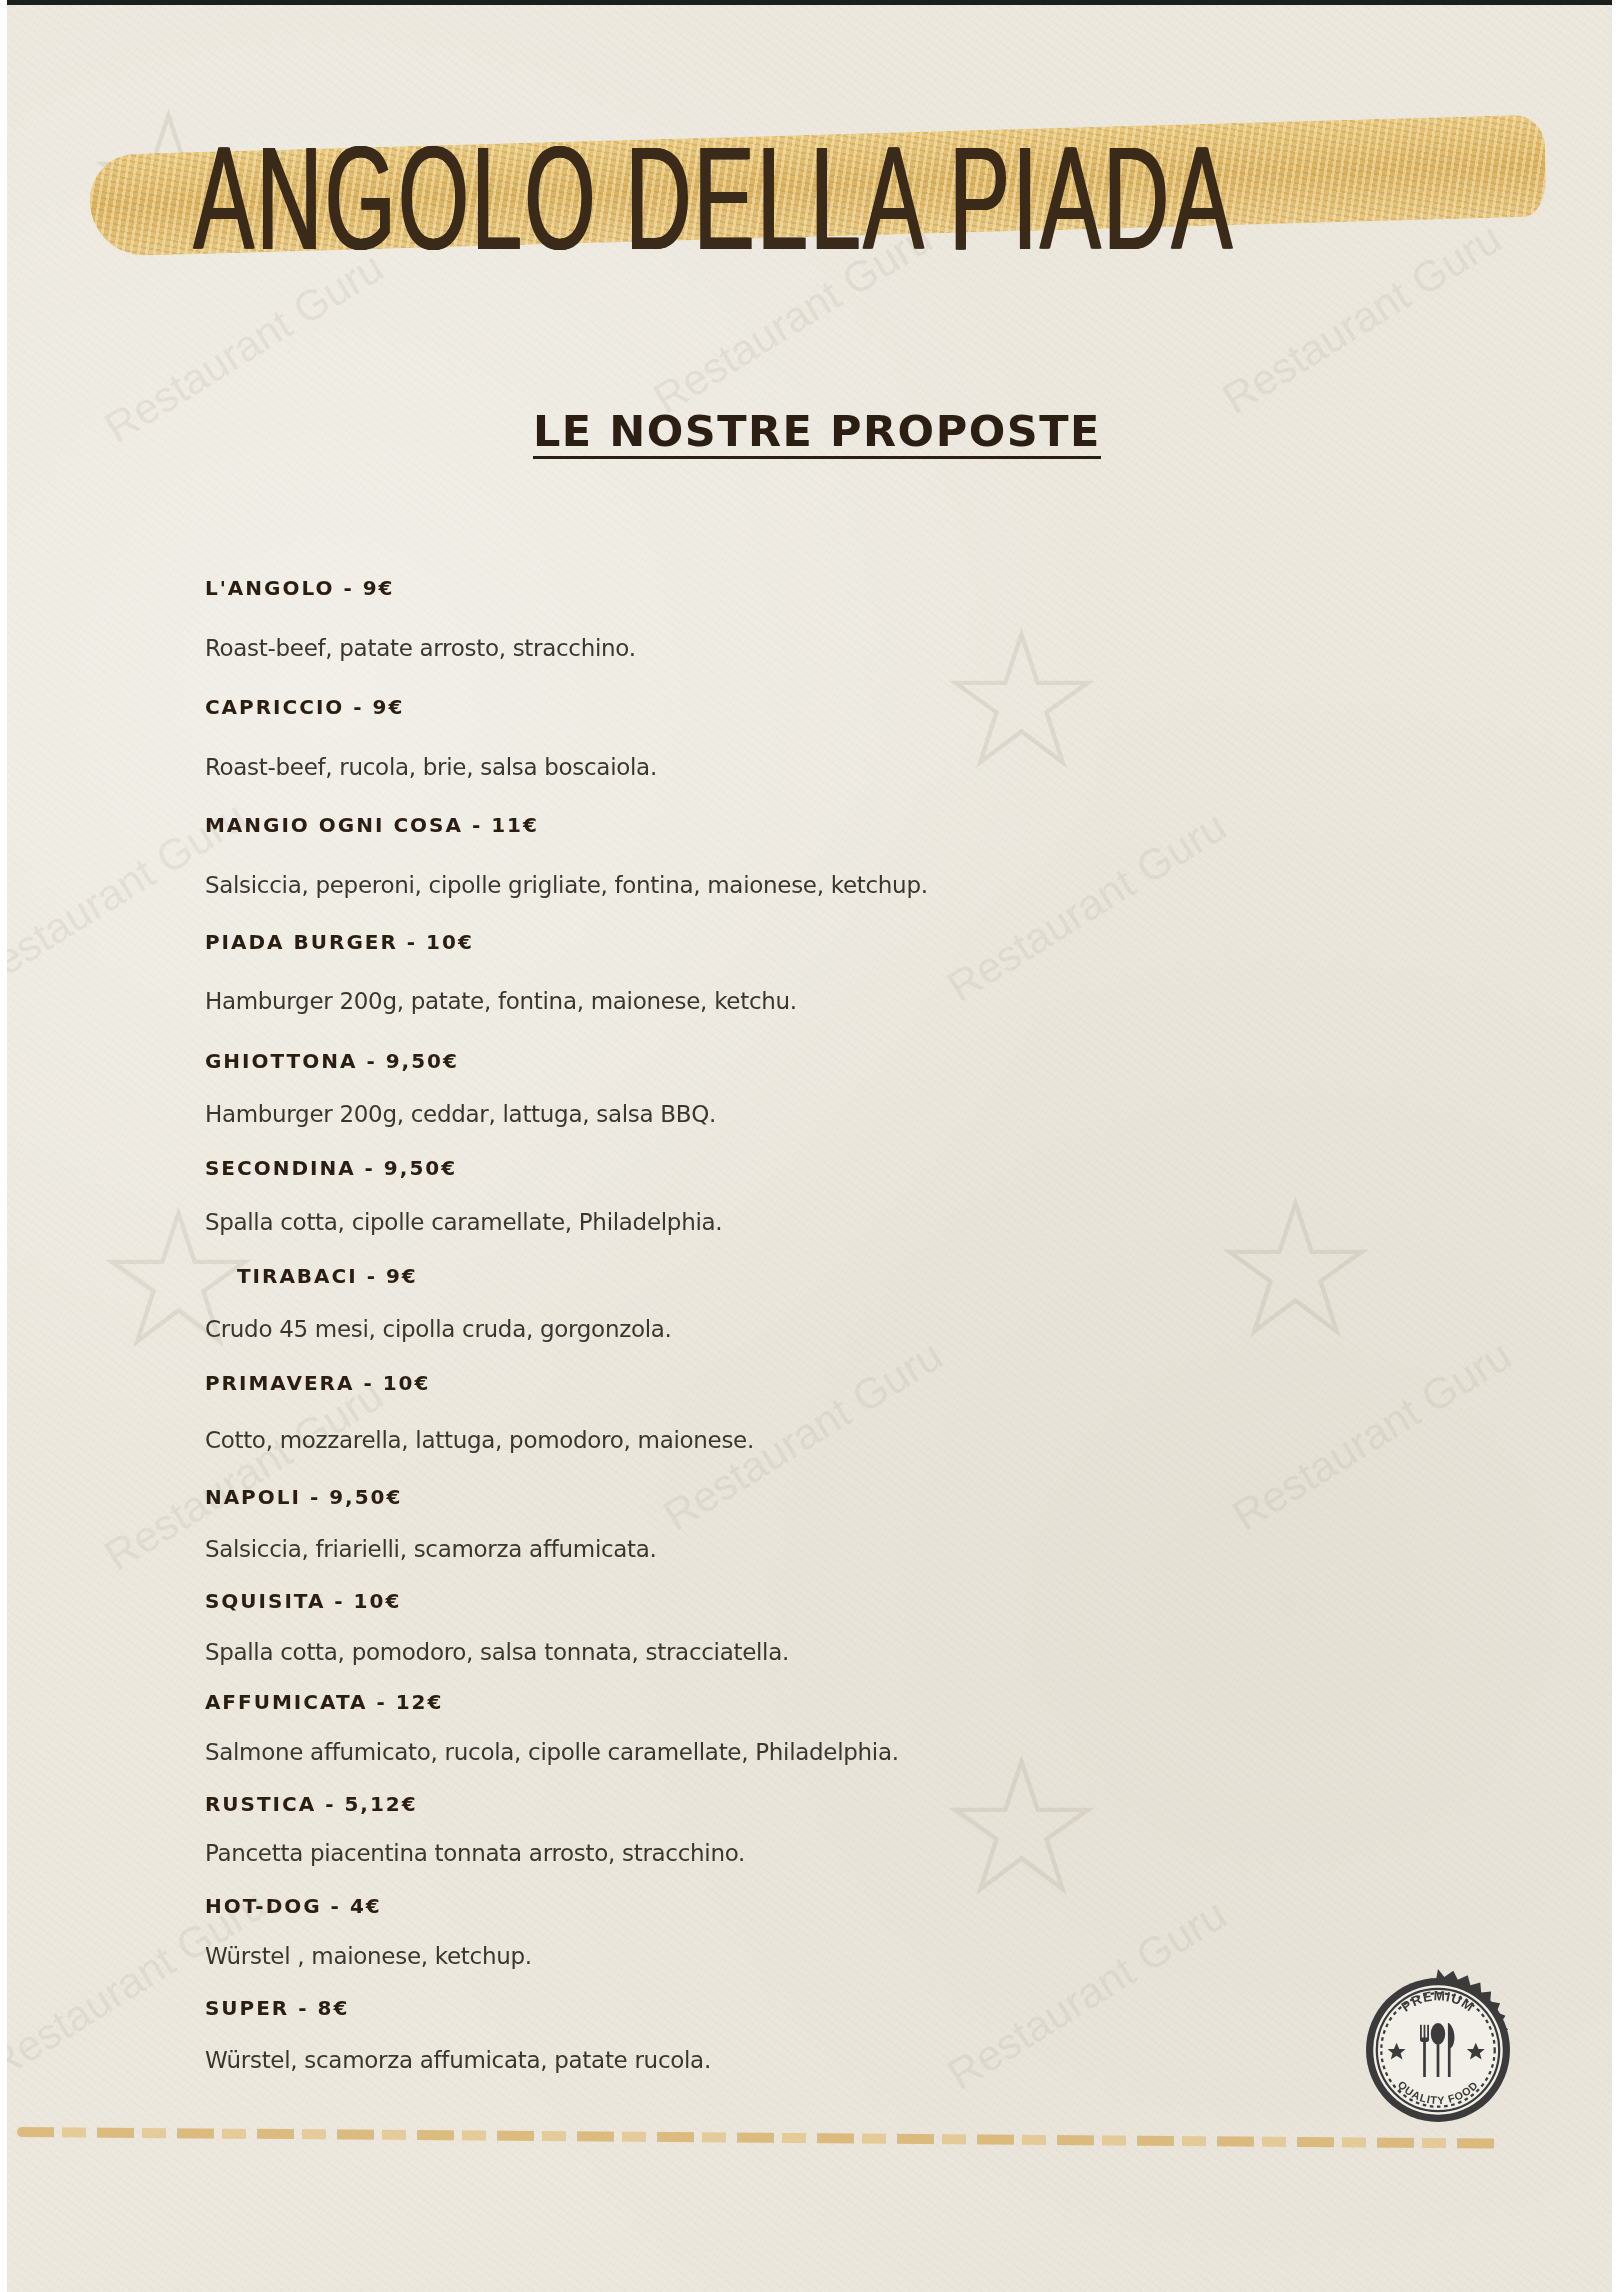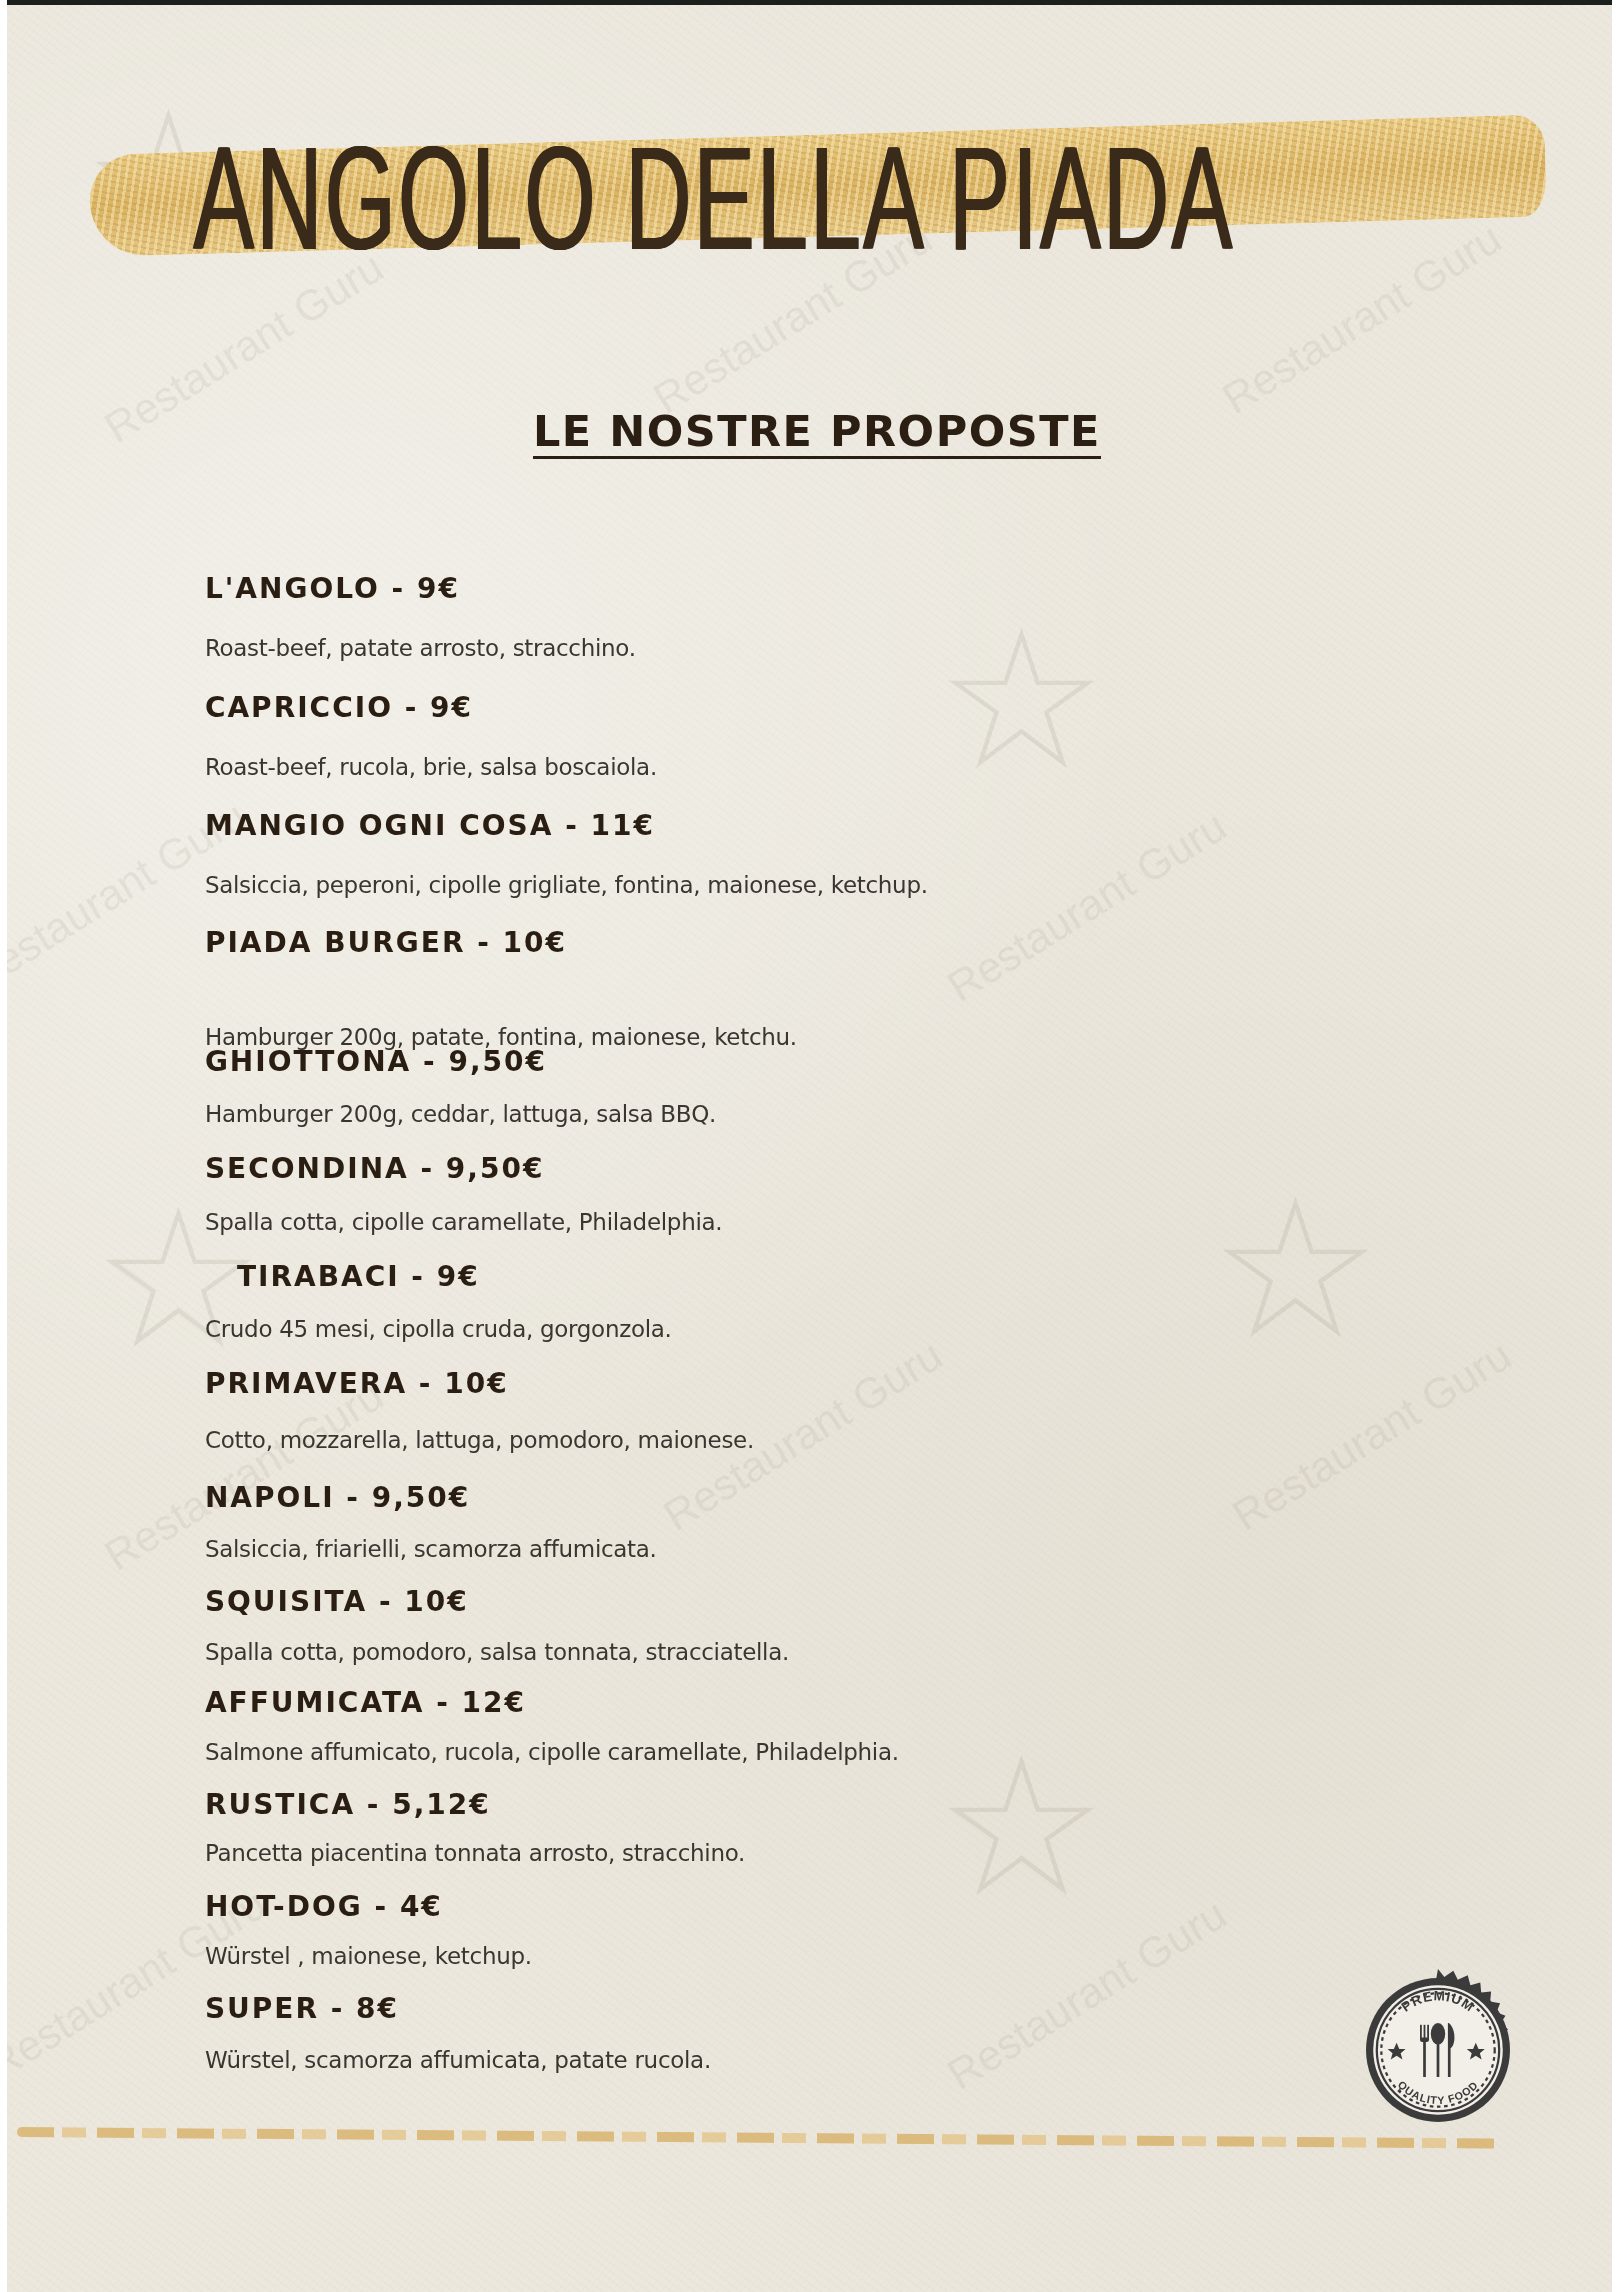--- a/index.html
+++ b/index.html
@@ -56,21 +56,21 @@
     position: absolute; left: 0; top: 402px; width: 1620px; text-align: center;
     font-family: "DejaVu Sans", sans-serif; font-weight: 700;
     font-size: 43px; line-height: 59px; color: #2b1e12; letter-spacing: 1.5px;
   }
   .section-title span {
     border-bottom: 3.9px solid #2b1e12; padding-bottom: 0;
   }
   .item-name {
     position: absolute; left: 198px;
     font-family: "DejaVu Sans", sans-serif; font-weight: 700;
-    font-size: 28px; line-height: 35px; color: #2a1d12; letter-spacing: 2px;
+    font-size: 20px; line-height: 35px; color: #2a1d12; letter-spacing: 2px;
     white-space: nowrap;
   }
   .item-desc {
     position: absolute; left: 198px;
     font-family: "DejaVu Sans", sans-serif; font-weight: 400;
     font-size: 23px; line-height: 43px; color: #3b3530;
     white-space: nowrap; letter-spacing: -0.3px;
   }
   .badge {
     position: absolute; left: 1341px; top: 1960px; width: 180px; height: 180px;
@@ -129,21 +129,21 @@
     <div class="item-name" style="top:571px;">L'ANGOLO - 9€</div>
     <div class="item-desc" style="top:627px;">Roast-beef, patate arrosto, stracchino.</div>
 
     <div class="item-name" style="top:690px;">CAPRICCIO - 9€</div>
     <div class="item-desc" style="top:746px;">Roast-beef, rucola, brie, salsa boscaiola.</div>
 
     <div class="item-name" style="top:808px;">MANGIO OGNI COSA - 11€</div>
     <div class="item-desc" style="top:864px;">Salsiccia, peperoni, cipolle grigliate, fontina, maionese, ketchup.</div>
 
     <div class="item-name" style="top:925px;">PIADA BURGER - 10€</div>
-    <div class="item-desc" style="top:1016px;">Hamburger 200g, patate, fontina, maionese, ketchu.</div>
+    <div class="item-desc" style="top:980px;">Hamburger 200g, patate, fontina, maionese, ketchu.</div>
 
     <div class="item-name" style="top:1044px;">GHIOTTONA - 9,50€</div>
     <div class="item-desc" style="top:1093px;">Hamburger 200g, ceddar, lattuga, salsa BBQ.</div>
 
     <div class="item-name" style="top:1151px;">SECONDINA - 9,50€</div>
     <div class="item-desc" style="top:1201px;">Spalla cotta, cipolle caramellate, Philadelphia.</div>
 
     <div class="item-name" style="top:1259px;margin-left:32px;">TIRABACI - 9€</div>
     <div class="item-desc" style="top:1308px;">Crudo 45 mesi, cipolla cruda, gorgonzola.</div>
 

